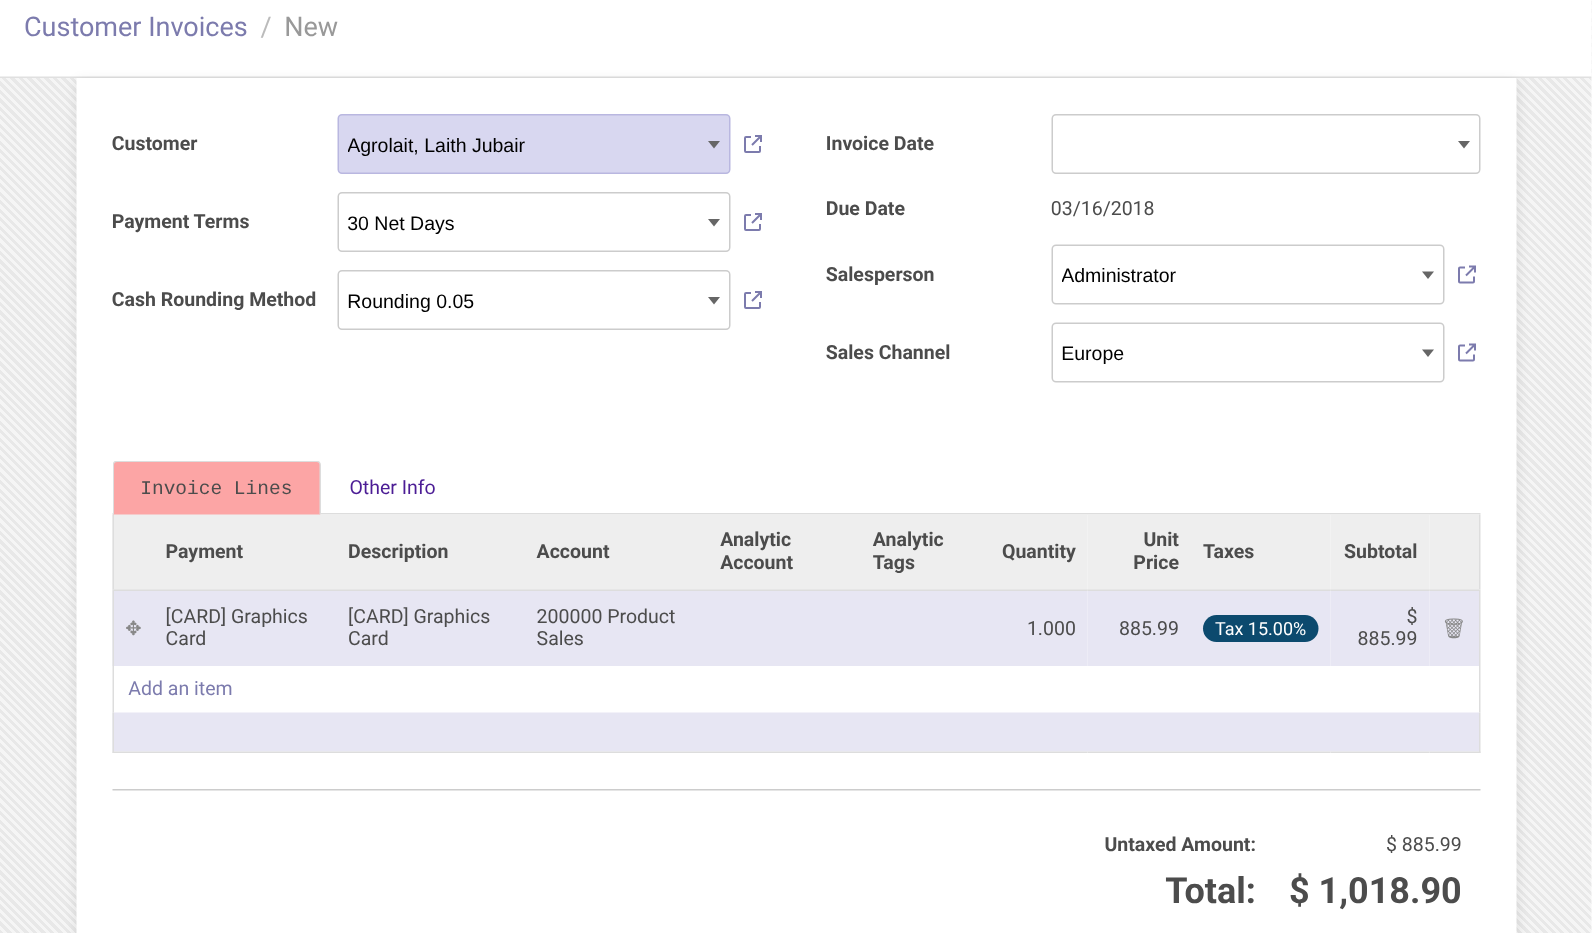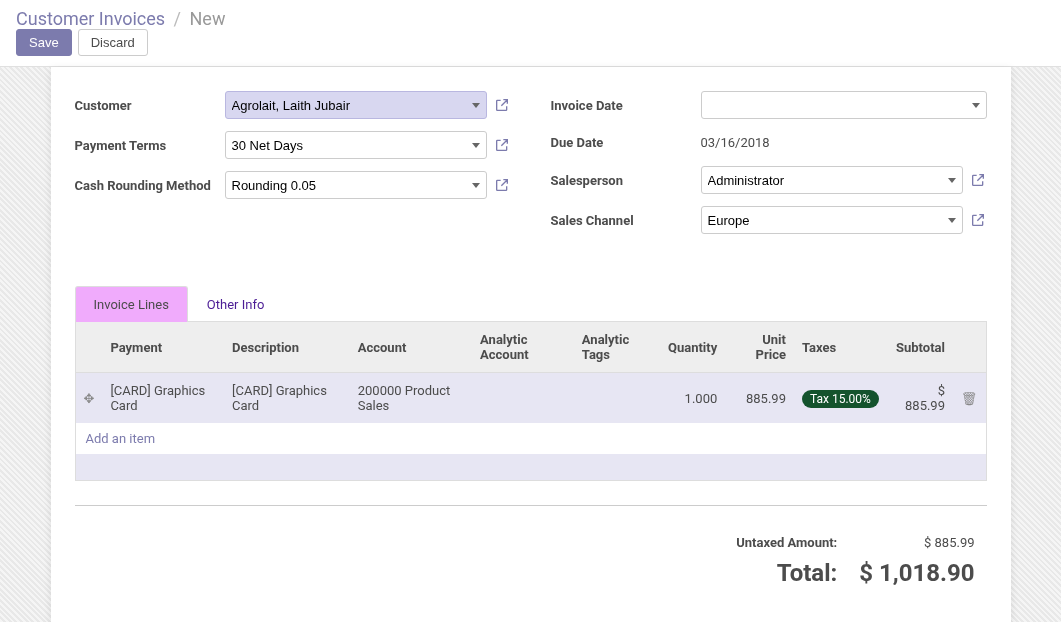--- a/index.html
+++ b/index.html
@@ -7,21 +7,21 @@
     font-family: -apple-system, BlinkMacSystemFont, "Segoe UI", Roboto, "Helvetica Neue", Arial, sans-serif;
     font-size: 13px;
     color: #4c4c4c;
     background: repeating-linear-gradient(45deg, #e8e8e8, #e8e8e8 2px, #f5f5f5 2px, #f5f5f5 4px);
   }
   .topbar {
     background: #fff;
     padding: 8px 16px 10px 16px;
     border-bottom: 1px solid #e0e0e0;
   }
-  .breadcrumb { font-size: 18px; margin-bottom: 0; }
+  .breadcrumb { font-size: 18px; margin-bottom: 12px; }
   .breadcrumb a { color: #7c7bad; text-decoration: none; }
   .breadcrumb .sep { color: #bbb; margin: 0 4px; }
   .breadcrumb .current { color: #999; }
   .actions { display: flex; gap: 6px; }
   .btn {
     padding: 5px 12px;
     border: 1px solid #ccc;
     border-radius: 3px;
     background: #fff;
     cursor: pointer;
@@ -43,21 +43,21 @@
     padding: 0 24px;
     gap: 40px;
   }
   .col { flex: 1; }
   .field-row { display: flex; align-items: center; margin-bottom: 12px; justify-content: center; }
   .field-label { width: 150px; font-weight: 700; color: #4c4c4c; font-size: 13px; }
   .field-widget { flex: 1; display: flex; align-items: center; gap: 6px; }
 
   .m2o {
     flex: 1; display: flex; align-items: center;
-    border: 1px solid #ccc; border-radius: 3px; height: 28px;
+    border: 1px solid #ccc; border-radius: 3px; height: 40px;
     background: #fff; padding: 0 6px; position: relative;
   }
   .m2o.highlight { background: #d8d7f0; border-color: #b9b7e0; }
   .m2o input { border: none; outline: none; flex: 1; font-size: 13px; background: transparent; }
   .caret {
     width: 0; height: 0; border-left: 4px solid transparent; border-right: 4px solid transparent;
     border-top: 5px solid #666; margin-left: 4px;
   }
   .ext-link {
     width: 18px; height: 18px; display: inline-flex; align-items: center; justify-content: center;
@@ -68,38 +68,38 @@
   .static-val { padding: 4px 0; }
 
   .tabs {
     display: flex; border-bottom: 1px solid #ddd; margin: 40px 24px 0 24px;
   }
   .tab {
     padding: 10px 18px; cursor: pointer; color: #4c1d95;
     border: 1px solid transparent; border-bottom: none; margin-bottom: -1px;
     border-radius: 3px 3px 0 0;
   }
-  .tab.active { color: #4c4c4c; border-color: #ddd; background: #f0abfc; }
+  .tab.active { color: #4c4c4c; border-color: #ddd; background: #fca5a5; font-family: Liberation Mono, monospace; }
 
   .lines-table {
     margin: 0 24px; border: 1px solid #ddd; border-top: none;
     border-collapse: collapse; width: calc(100% - 48px);
   }
   .lines-table th {
     background: #eee; text-align: left; padding: 10px 8px;
     font-weight: 700; font-size: 13px; color: #4c4c4c; border-bottom: 1px solid #ddd;
     vertical-align: middle;
   }
   .lines-table th.r { text-align: right; }
   .lines-table td { padding: 10px 8px; vertical-align: middle; }
   .lines-table tr.data-row td { background: #e7e6f3; }
   .lines-table td.r { text-align: right; }
   .drag-handle { color: #888; cursor: move; text-align:center; }
   .tax-badge {
-    background: #14532d; color: #fff; padding: 2px 8px; border-radius: 10px;
+    background: #0c4a6e; color: #fff; padding: 2px 8px; border-radius: 10px;
     font-size: 12px; white-space: nowrap;
   }
   .trash { color: #888; cursor: pointer; }
   .add-row td { color: #7c7bad; cursor: pointer; padding: 8px 10px; }
   .pad-row td { background: #e7e6f3; height: 26px; }
 
   .totals {
     margin: 24px 24px 0 24px;
     border-top: 1px solid #ccc;
     padding-top: 24px;
@@ -110,24 +110,20 @@
   .totals .grand td { font-size: 24px; font-weight: 700; padding-top: 4px; }
 </style>
 </head>
 <body>
 
 <div class="topbar">
   <div class="breadcrumb">
     <a href="#">Customer Invoices</a>
     <span class="sep">/</span>
     <span class="current">New</span>
-  </div>
-  <div class="actions">
-    <button class="btn btn-primary">Save</button>
-    <button class="btn">Discard</button>
   </div>
 </div>
 
 <div class="form-sheet">
   <div class="field-grid">
     <div class="col">
       <div class="field-row">
         <div class="field-label">Customer</div>
         <div class="field-widget">
           <div class="m2o highlight">

